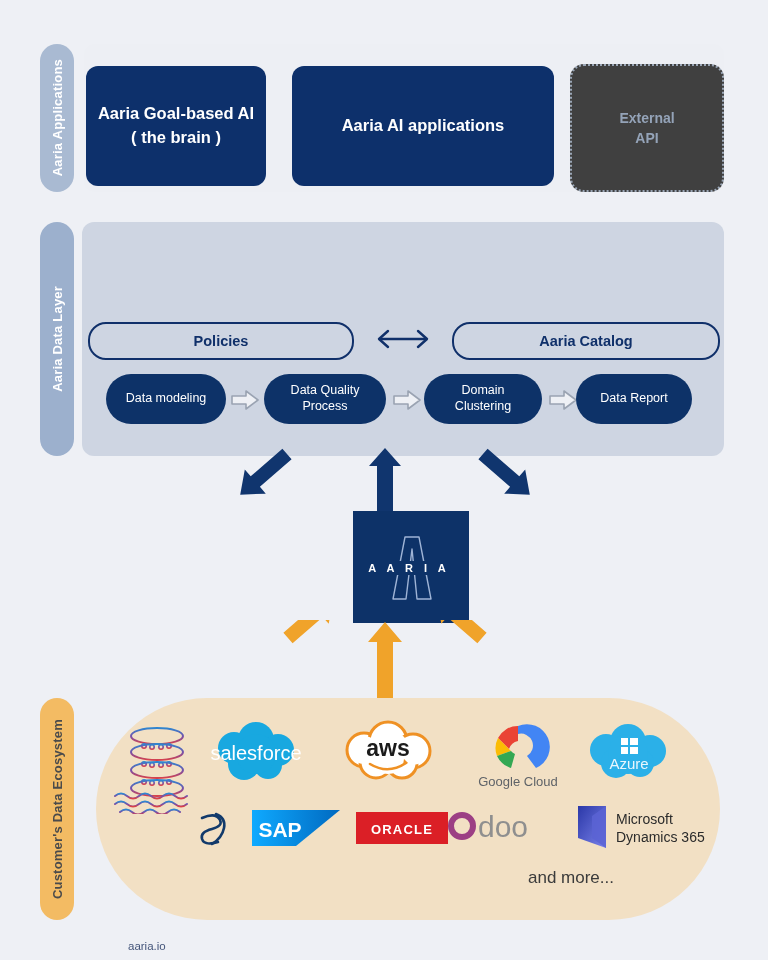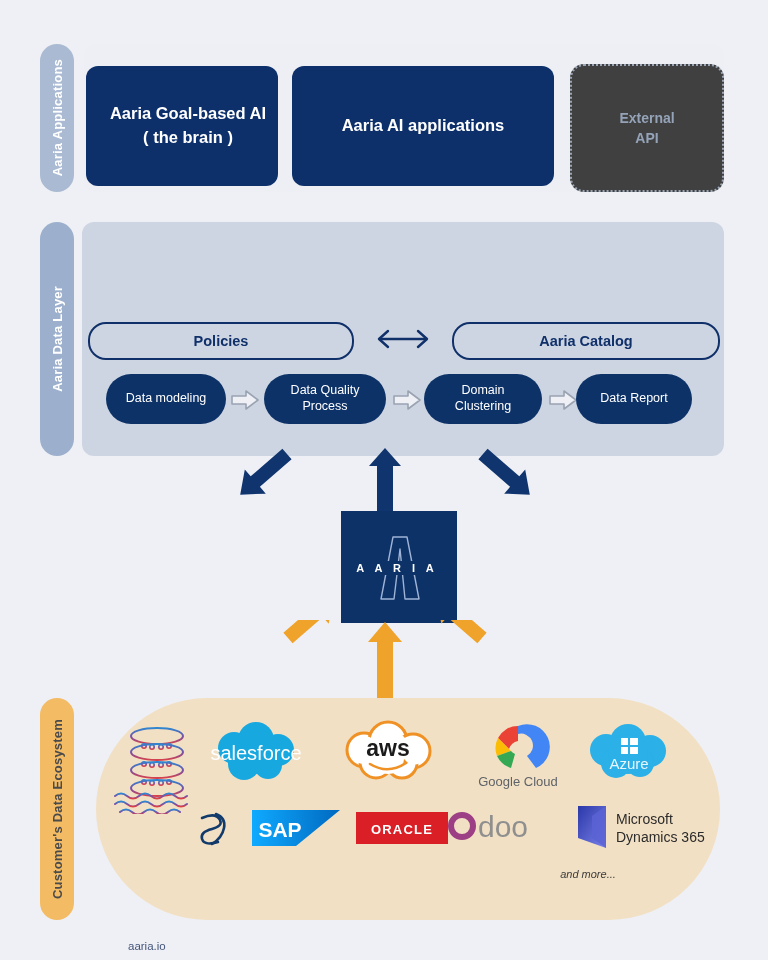--- a/index.html
+++ b/index.html
@@ -44,21 +44,21 @@
     position:absolute;
     border-radius:12px;
     display:flex;align-items:center;justify-content:center;
     text-align:center;
     color:#ffffff;
     font-size:16.5px;
     font-weight:700;
     line-height:1.45;
     background:#0d306b;
   }
-  #card-brain{left:86px;top:66px;width:180px;height:120px;padding-left:12px;}
+  #card-brain{left:86px;top:66px;width:180px;height:120px;}
   #card-apps{left:292px;top:66px;width:262px;height:120px;}
   #card-api{
     left:570px;top:64px;width:150px;height:124px;
     background:#404040;
     border:2px dotted #9aa6b6;
     color:#94a3b8;
     font-size:14px;
     border-radius:14px;
   }
 
@@ -93,39 +93,39 @@
   #proc-1{left:264px;top:374px;width:122px;}
   #proc-2{left:424px;top:374px;width:118px;}
   #proc-3{left:576px;top:374px;width:116px;}
   .step-arrow{position:absolute;top:388px;width:30px;height:24px;}
   #step-arrow-0{left:230px;}
   #step-arrow-1{left:392px;}
   #step-arrow-2{left:548px;}
 
   
   #logo-block{
-    position:absolute;left:341px;top:511px;width:116px;height:112px;
+    position:absolute;left:353px;top:511px;width:116px;height:112px;
     background:#0d3268;
   }
   #logo-block svg{display:block;}
 
   
   #arrows-up,#arrows-down{position:absolute;left:0;width:768px;}
   #arrows-up{top:446px;height:80px;}
   #arrows-down{top:620px;height:80px;}
 
   
   #eco-panel{
     position:absolute;left:96px;top:698px;width:624px;height:222px;
     background:#f2e0c4;border-radius:111px;
   }
   .logo-slot{position:absolute;display:flex;align-items:center;justify-content:center;}
   #more-text{
     position:absolute;left:528px;top:868px;width:120px;
-    text-align:center;color:#3b3b3b;font-size:11px;font-style:italic;
+    text-align:left;color:#3b3b3b;font-size:17px;
   }
 
   
   #footer{
     position:absolute;left:128px;top:940px;
     font-size:11.5px;color:#44557a;
   }
 
   .sf-text{font-size:20px;font-weight:400;fill:#fff;font-family:"Liberation Sans",sans-serif;}
 </style>

